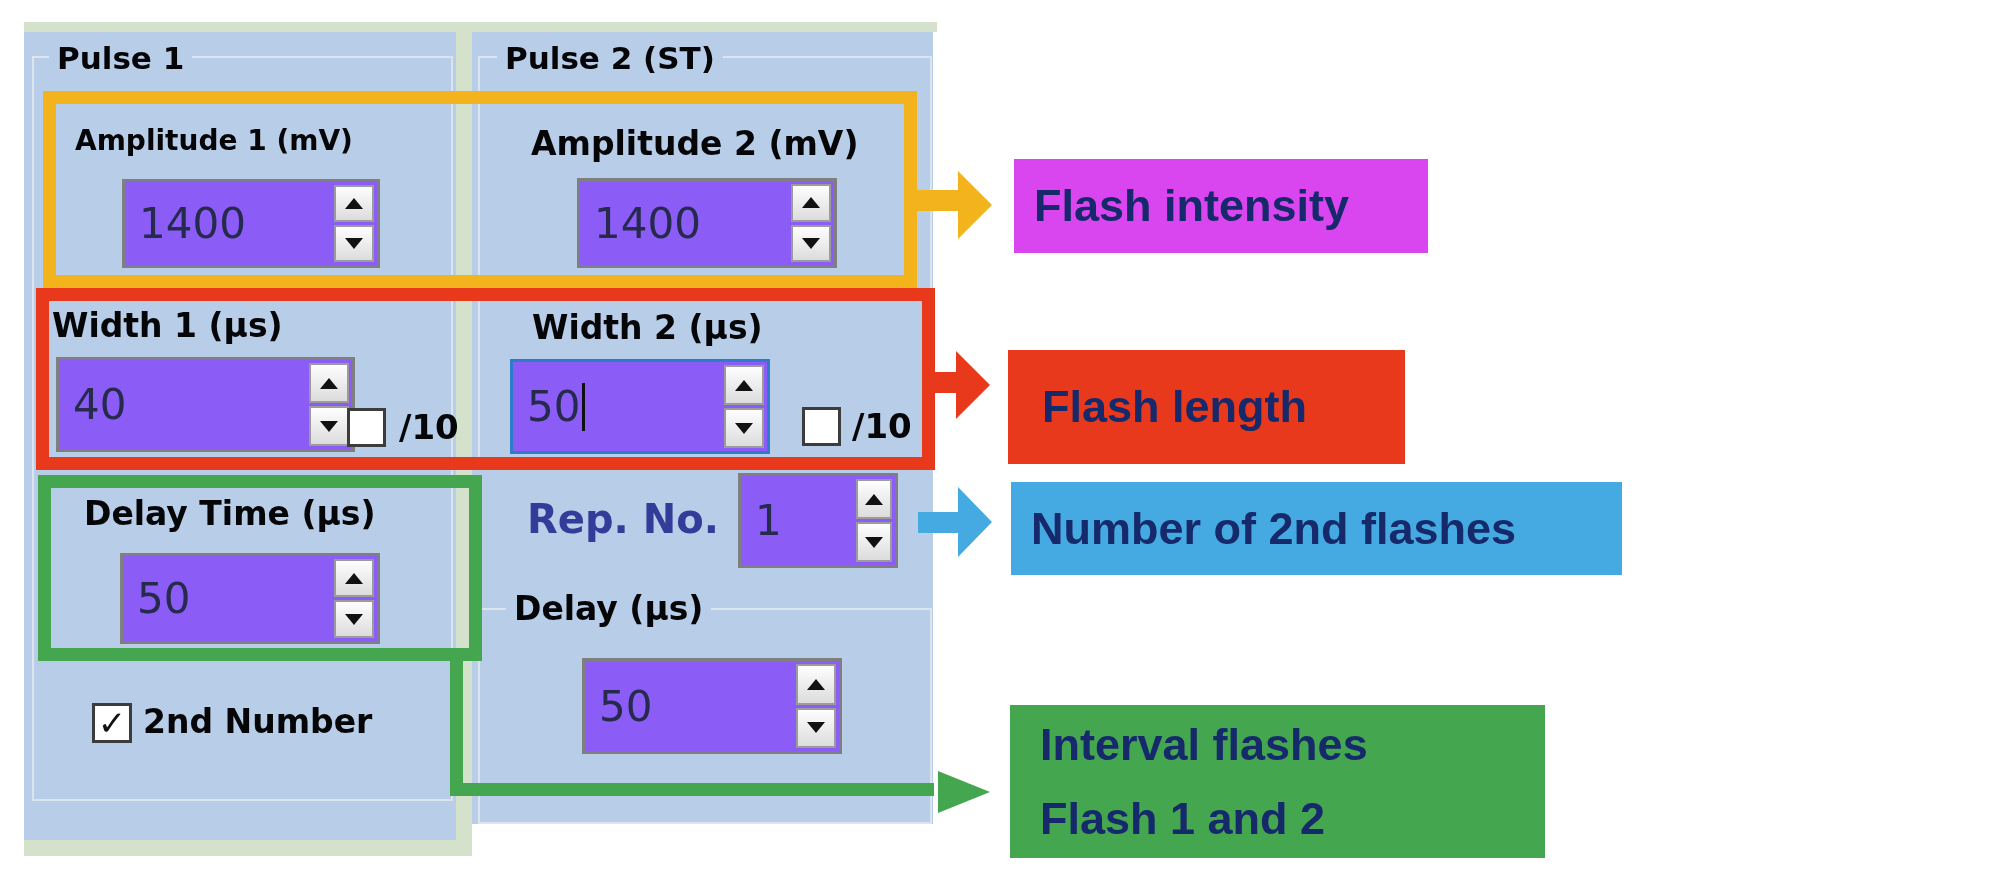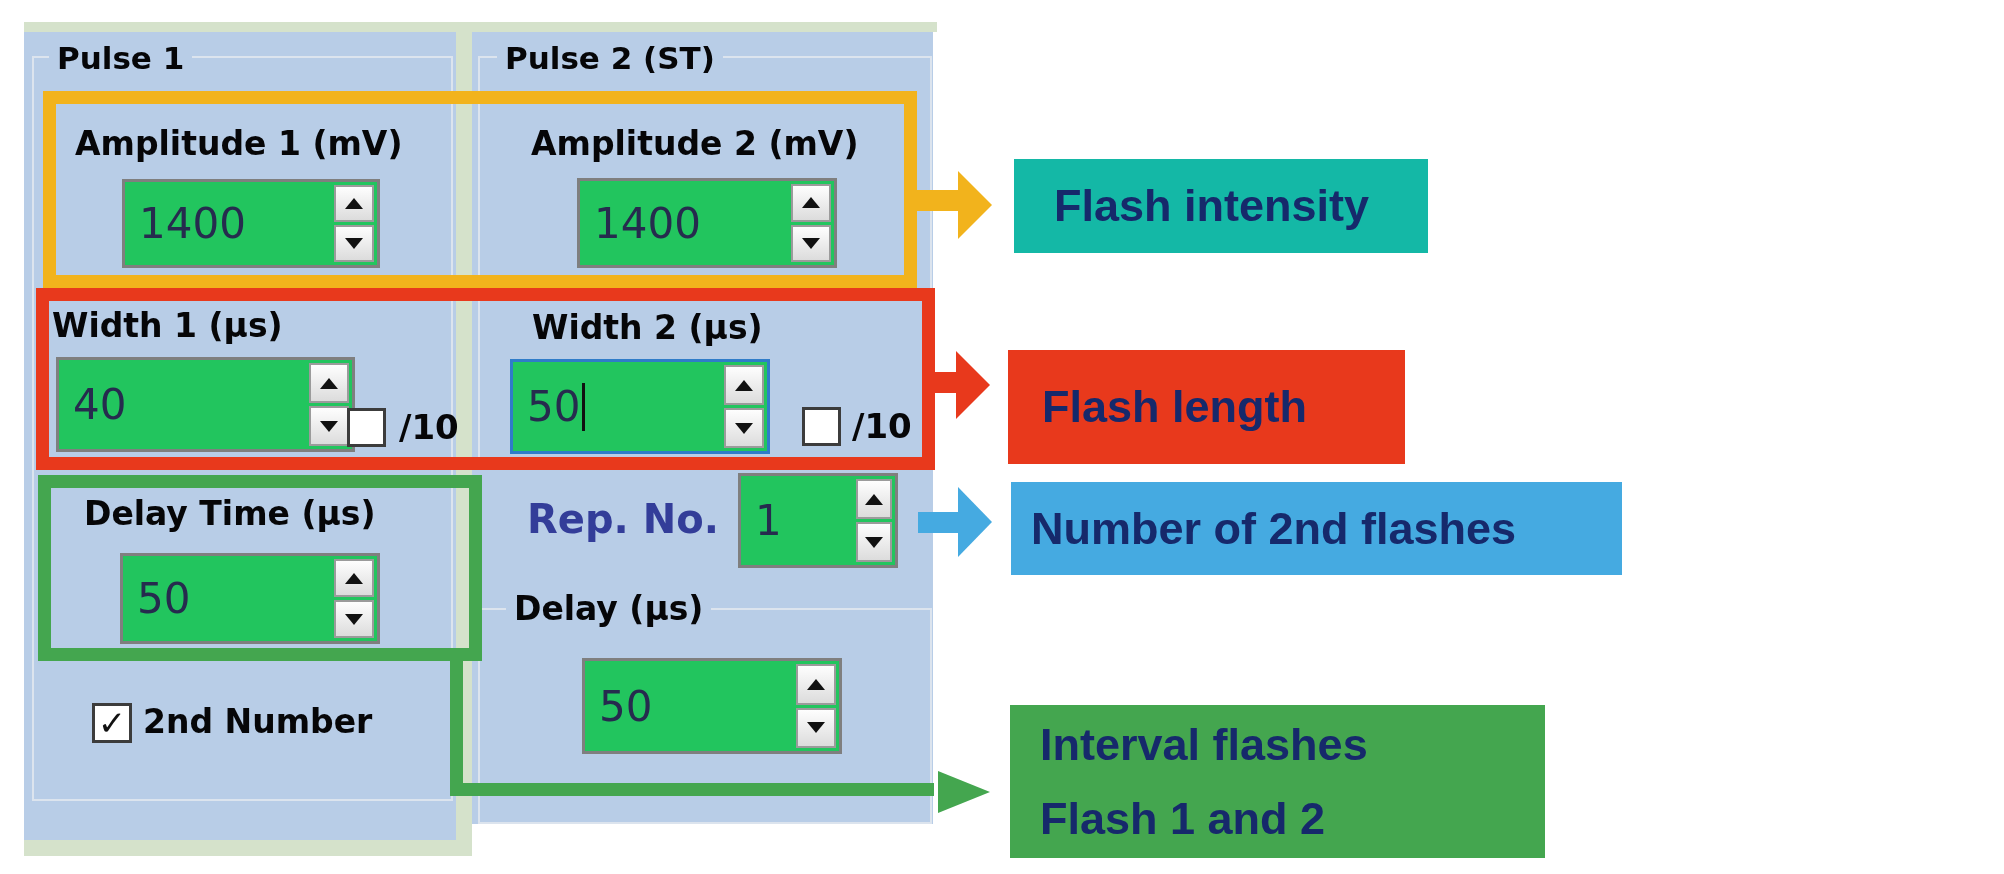--- a/index.html
+++ b/index.html
@@ -11,21 +11,21 @@
   .bg-green{background:#d5e2cb;}
   .col-blue{background:#b8cde7;}
 
   
   .fs{border:2px solid #dce4ee;}
   .fs-label{background:#b8cde7;padding:0 8px;font-weight:bold;color:#060608;white-space:nowrap;}
 
   .plabel{font-weight:bold;color:#060608;white-space:nowrap;}
 
   
-  .spin{position:absolute;background:#22c55e;border:3px solid #7f7f7f;display:flex;box-sizing:border-box;}
+  .spin{position:absolute;background:#8b5cf6;border:3px solid #7f7f7f;display:flex;box-sizing:border-box;}
   .spin.focused{border:3px solid #2f7cc9;}
   .spin .val{flex:1;display:flex;align-items:center;padding-left:14px;
              font-size:42px;color:#262b4e;font-family:"DejaVu Sans",sans-serif;white-space:nowrap;overflow:hidden;}
   .spin .btns{width:46px;display:flex;flex-direction:column;gap:3px;padding:3px;box-sizing:border-box;}
   .spin.small .btns{width:42px;}
   .spin .btn{flex:1;background:linear-gradient(#fefefe,#dcdcdc);border:2px solid #9b9b9b;
              display:flex;align-items:center;justify-content:center;box-sizing:border-box;}
   .tri-up{width:0;height:0;border-left:9px solid transparent;border-right:9px solid transparent;border-bottom:11px solid #111;}
   .tri-dn{width:0;height:0;border-left:9px solid transparent;border-right:9px solid transparent;border-top:11px solid #111;}
   .caret{display:inline-block;width:3px;height:48px;background:#111;margin-left:2px;}
@@ -56,21 +56,21 @@
   <div class="abs col-blue" style="left:472px;top:32px;width:461px;height:792px;"></div>
 
   <div class="abs fs" style="left:32px;top:56px;width:417px;height:741px;"></div>
   <div class="abs fs" style="left:478px;top:56px;width:450px;height:404px;"></div>
   <div class="abs fs" style="left:478px;top:608px;width:450px;height:212px;"></div>
 
   <div class="abs fs-label" style="left:49px;top:40px;font-size:31px;">Pulse 1</div>
   <div class="abs fs-label" style="left:497px;top:40px;font-size:31px;">Pulse 2 (ST)</div>
   <div class="abs fs-label" style="left:506px;top:589px;font-size:33px;">Delay (µs)</div>
 
-  <div class="abs plabel" style="left:75px;top:124px;font-size:33px;">Amplitude 1 (mV)</div>
+  <div class="abs plabel" style="left:75px;top:124px;font-size:28px;">Amplitude 1 (mV)</div>
   <div class="abs plabel" style="left:531px;top:124px;font-size:33px;">Amplitude 2 (mV)</div>
   <div class="abs plabel" style="left:52px;top:306px;font-size:33px;">Width 1 (µs)</div>
   <div class="abs plabel" style="left:512px;top:308px;font-size:33px;margin-left:20px;">Width 2 (µs)</div>
   <div class="abs plabel" style="left:84px;top:494px;font-size:33px;">Delay Time (µs)</div>
   <div class="abs plabel" style="left:527px;top:496px;font-size:40px;color:#333d99;">Rep. No.</div>
 
   <div class="spin" style="left:122px;top:179px;width:258px;height:89px;">
     <div class="val">1400</div>
     <div class="btns">
       <div class="btn">
@@ -164,21 +164,21 @@
   <div class="abs plabel" style="left:852px;top:406px;font-size:34px;">/10</div>
 
   <div class="cbox" style="left:92px;top:703px;width:40px;height:40px;">
     <span>✓</span>
   </div>
   <div class="abs plabel" style="left:143px;top:702px;font-size:33px;">2nd Number</div>
 
   <div class="ann-rect" style="left:43px;top:91px;width:874px;height:197px;border:13px solid #f2b31c;"></div>
   <div class="ann-bar" style="left:916px;top:190px;width:44px;height:21px;background:#f2b31c;"></div>
   <div class="head" style="left:958px;top:171px;border-top:34px solid transparent;border-bottom:34px solid transparent;border-left:34px solid #f2b31c;"></div>
-  <div class="ann-label" style="left:1014px;top:159px;width:414px;height:94px;background:#14b8a6;padding-left:40px;box-sizing:border-box;">
+  <div class="ann-label" style="left:1014px;top:159px;width:414px;height:94px;background:#d946ef;padding-left:20px;box-sizing:border-box;">
     <span>Flash intensity</span>
   </div>
 
   <div class="ann-rect" style="left:36px;top:288px;width:899px;height:182px;border:13px solid #e8391c;"></div>
   <div class="ann-bar" style="left:933px;top:372px;width:27px;height:21px;background:#e8391c;"></div>
   <div class="head" style="left:956px;top:351px;border-top:34px solid transparent;border-bottom:34px solid transparent;border-left:34px solid #e8391c;"></div>
   <div class="ann-label" style="left:1008px;top:350px;width:397px;height:114px;background:#e8391c;padding-left:34px;box-sizing:border-box;">
     <span>Flash length</span>
   </div>
 

